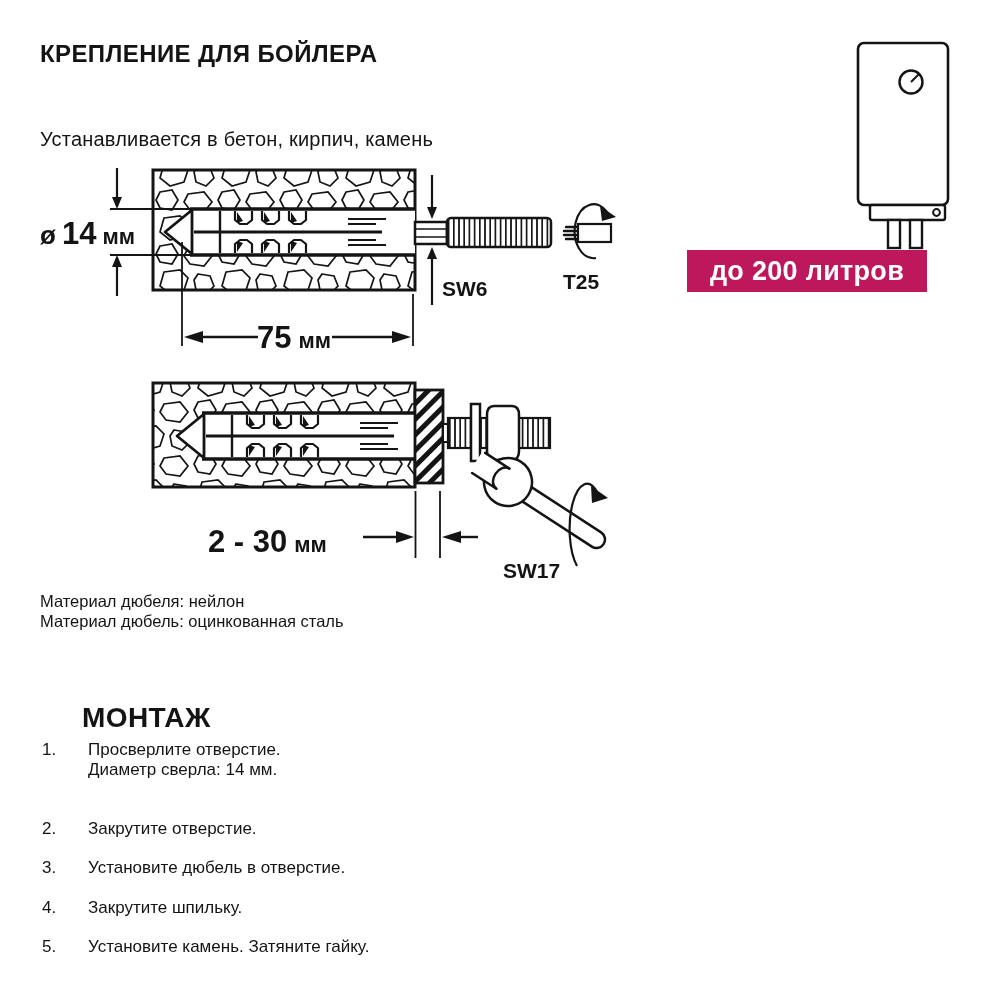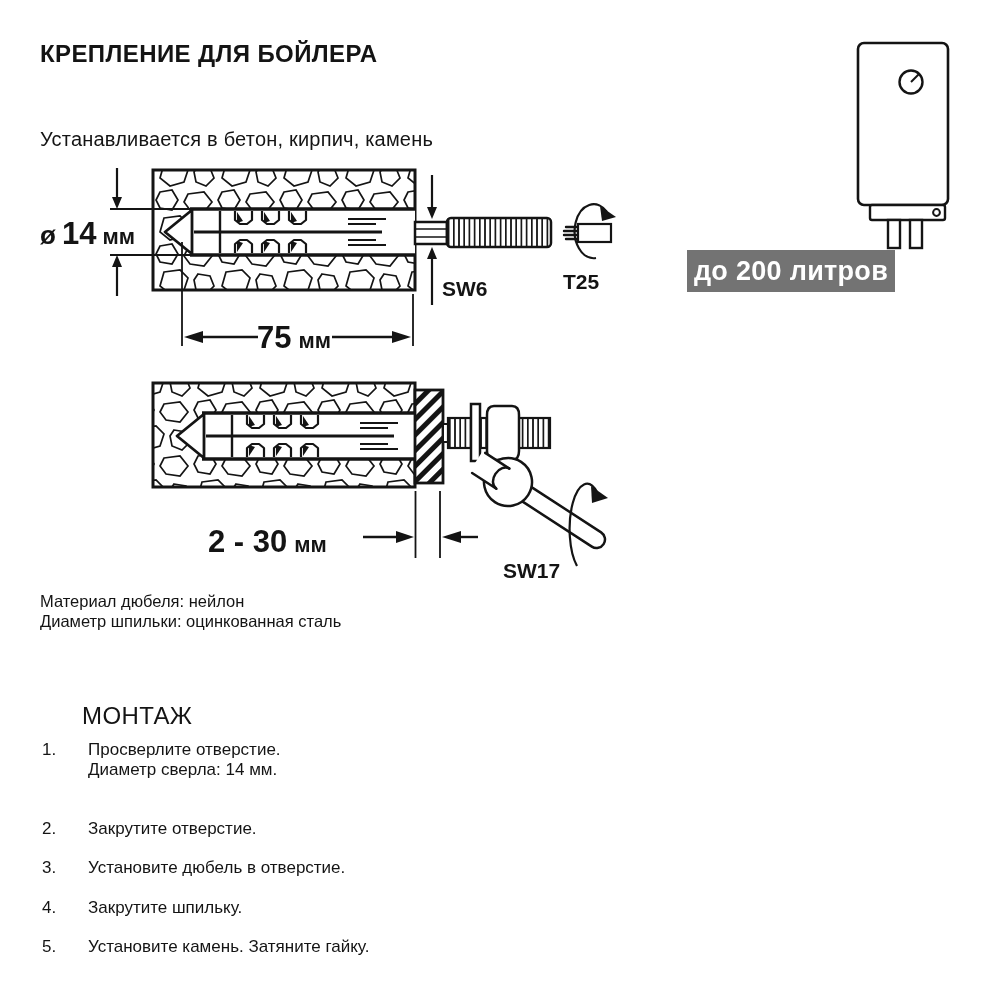--- a/index.html
+++ b/index.html
@@ -4,26 +4,26 @@
 <style>
   html,body{margin:0;padding:0;}
   body{
     width:1000px;height:1000px;position:relative;background:#ffffff;
     font-family:"Liberation Sans", sans-serif;color:#141414;overflow:hidden;
   }
   .abs{position:absolute;}
   .title{left:40px;top:40px;font-size:24px;font-weight:bold;letter-spacing:.4px;}
   .subtitle{left:40px;top:128px;font-size:20px;font-weight:normal;letter-spacing:.2px;}
   .badge{
-    left:687px;top:250px;width:208px;height:42px;background:#737373;color:#fff;
+    left:687px;top:250px;width:240px;height:42px;background:#be185d;color:#fff;
     display:flex;align-items:center;justify-content:center;
     font-size:27px;font-weight:bold;letter-spacing:.3px;
   }
   .materials{left:40px;top:591px;font-size:16.5px;line-height:20px;font-weight:500;}
-  .m-heading{left:82px;top:702px;font-size:24px;font-weight:normal;letter-spacing:.4px;}
+  .m-heading{left:82px;top:702px;font-size:28px;font-weight:bold;letter-spacing:.4px;}
   .step{position:absolute;left:42px;display:flex;font-size:17px;line-height:19.5px;font-weight:500;}
   .step .num{width:46px;flex:0 0 46px;}
   .step-1{top:740px;} .step-2{top:819px;} .step-3{top:858px;} .step-4{top:898px;} .step-5{top:937px;}
   svg{display:block;overflow:visible;}
   svg text{font-family:"Liberation Sans", sans-serif;font-weight:bold;fill:#141414;}
 </style>
 </head>
 <body>
 
 <svg width="0" height="0" aria-hidden="true">
@@ -179,21 +179,21 @@
       <path d="M-6,-12 A 9,12 0 0 0 -6,12" fill="none" stroke="#141414" stroke-width="2.5"></path>
     </g>
     <path d="M447,196 A 15,39 0 1 1 467,122" fill="none" stroke="#141414" stroke-width="2.2"></path>
     <polygon points="478,128 461,116 462,133" fill="#141414"></polygon>
     <text x="373" y="208" font-size="21">SW17</text>
   </g>
 </svg>
 
 <div class="abs materials">
   <div>Материал дюбеля: нейлон</div>
-  <div>Диаметр шпильки: оцинкованная сталь</div>
+  <div>Материал дюбель: оцинкованная сталь</div>
 </div>
 
 <div class="abs m-heading">МОНТАЖ</div>
 
 <div class="step step-1">
   <div class="num">1.</div>
   <div>
     <div>Просверлите отверстие.</div>
     <div>Диаметр сверла: 14 мм.</div>
   </div>

